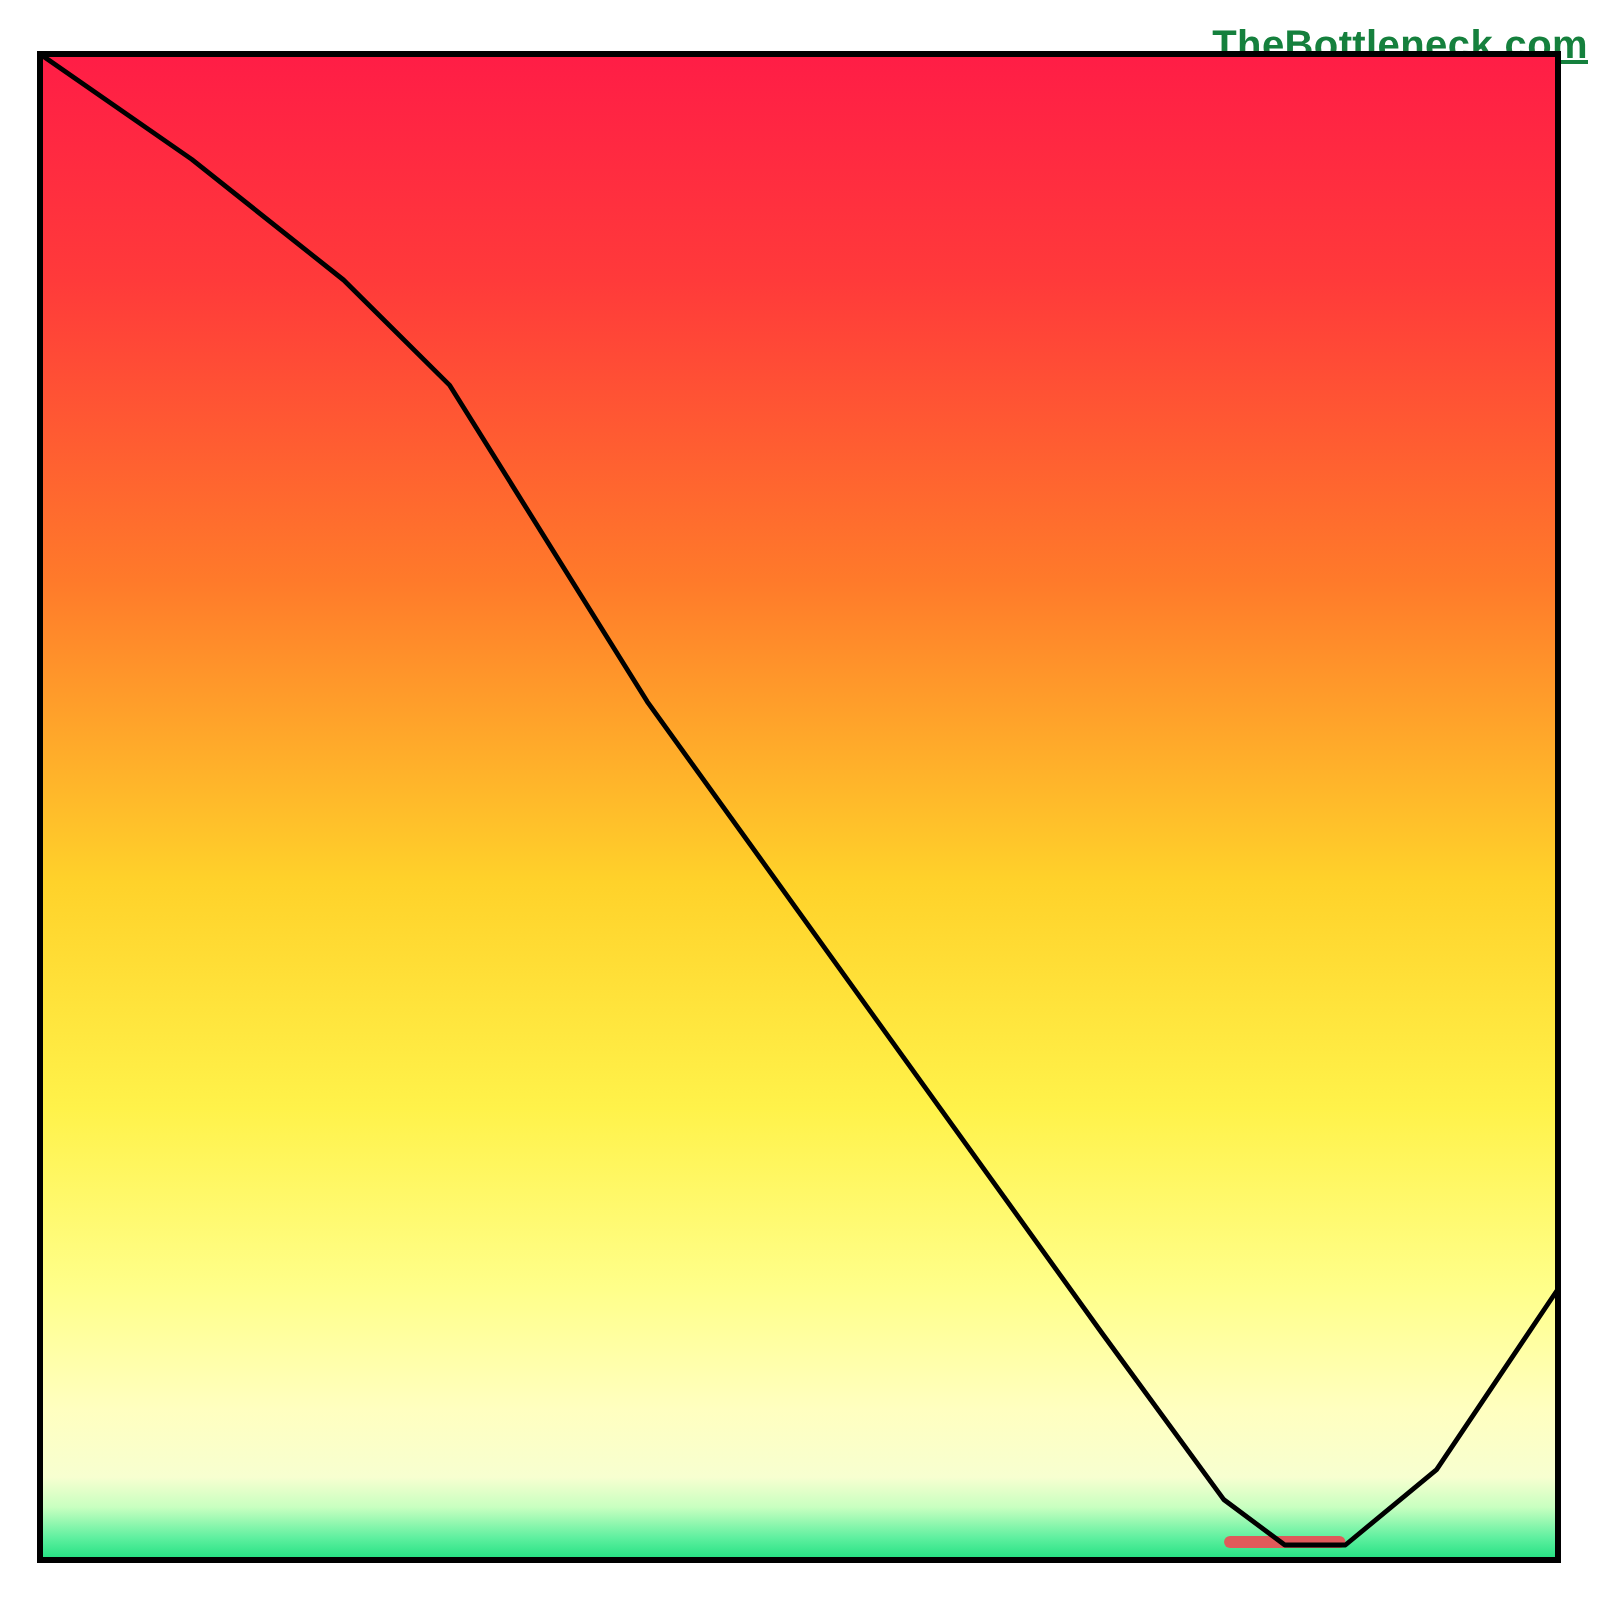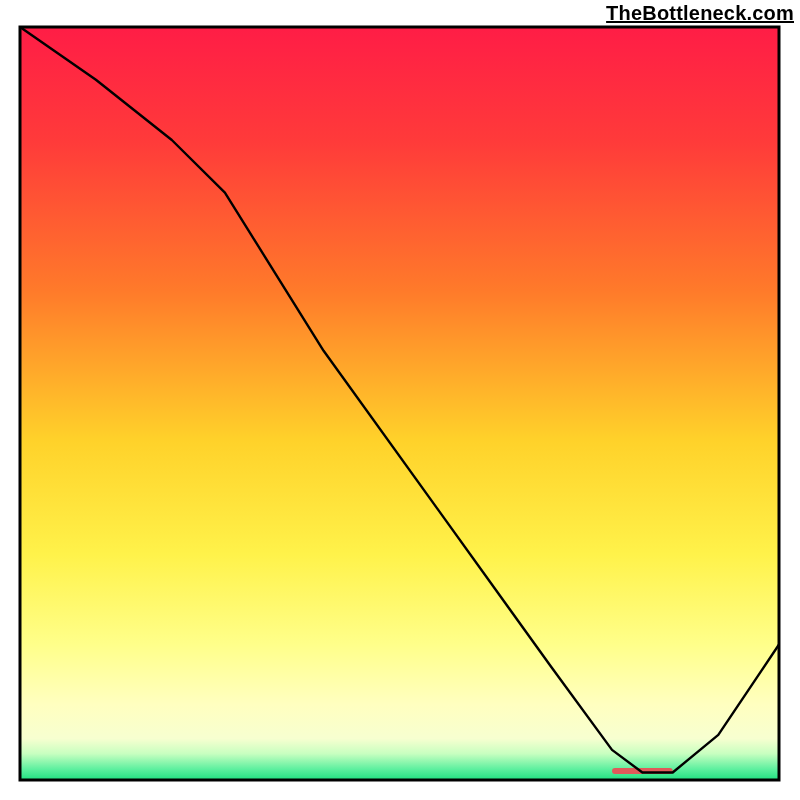--- a/index.html
+++ b/index.html
@@ -11,25 +11,25 @@
     font-family: Arial, Helvetica, sans-serif;
     overflow: hidden;
   }
   .stage {
     position: relative;
     width: 800px;
     height: 800px;
   }
   .watermark {
     position: absolute;
-    top: 2px;
+    top: 12px;
     right: 6px;
     font-size: 20px;
     font-weight: 600;
-    color: #000000;
+    color: #15803d;
     letter-spacing: 0.2px;
     user-select: none;
     text-decoration: underline;
   }
   svg.chart {
     position: absolute;
     left: 0;
     top: 0;
   }
 </style>

